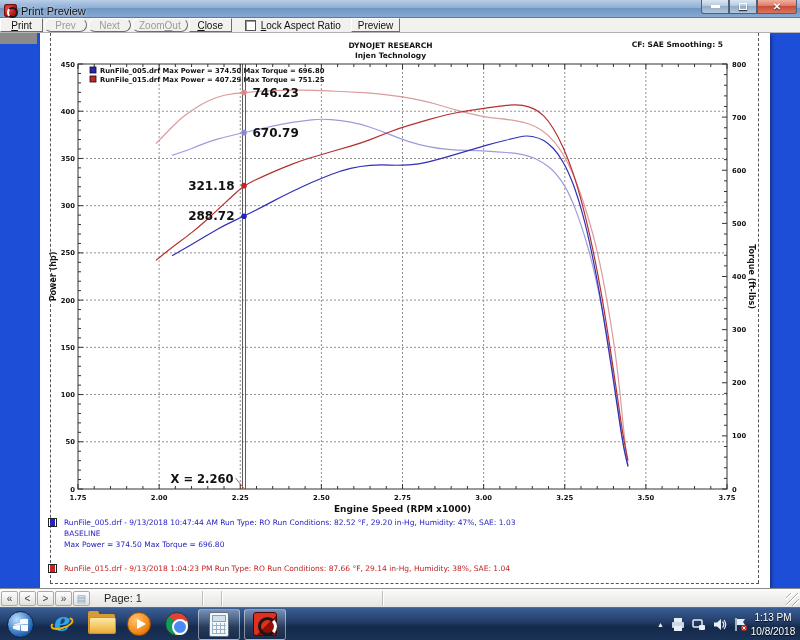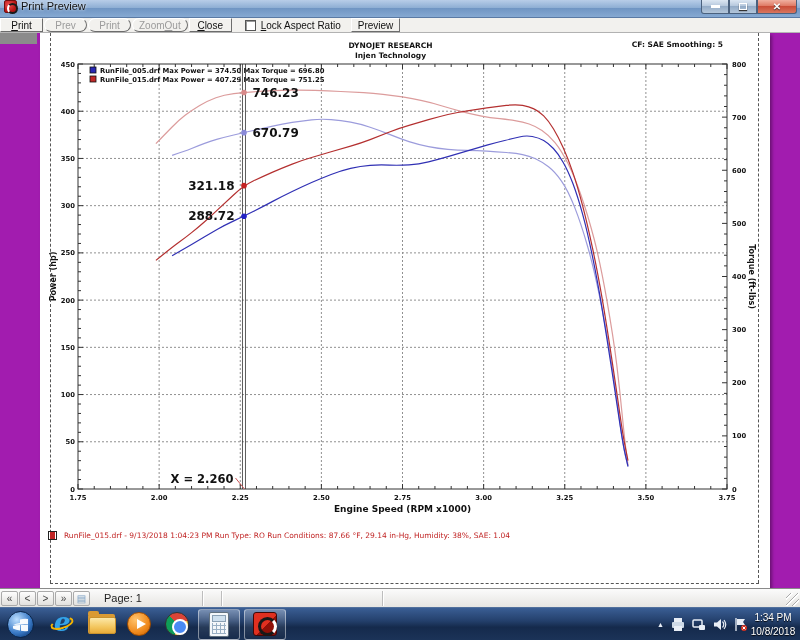--- a/index.html
+++ b/index.html
@@ -3,21 +3,21 @@
 <meta charset="utf-8">
 <style>
   * { margin:0; padding:0; box-sizing:border-box; }
   html,body { width:800px; height:640px; overflow:hidden; }
   body { font-family:"Liberation Sans", sans-serif; }
   #screen { position:relative; width:800px; height:640px; background:#a9a9a9; overflow:hidden; }
 
   
   #titlebar { position:absolute; left:0; top:0; width:800px; height:18px;
     background:linear-gradient(#b8cde8,#8fafd4 45%,#6f94c2 46%,#86a9d2);
-    border-bottom:1px solid #5a7aa4; display:flex; align-items:flex-start; }
+    border-bottom:1px solid #5a7aa4; display:flex; align-items:flex-end; }
   #app-icon { width:13px; height:13px; margin:0 4px 0 4px; border-radius:2px;
     background:radial-gradient(circle at 35% 35%, #f05050, #b41414 70%);
     border:1px solid #701010; position:relative; }
   #app-icon::after{ content:""; position:absolute; left:2px; top:2px; width:7px; height:7px;
     border-radius:50%; border:2px solid #1a1a1a; border-left-color:#fff; }
   #window-title { font-size:11px; color:#111; text-shadow:0 0 3px #fff; }
   #win-controls { position:absolute; right:3px; top:0; display:flex; }
   .wc { width:28px; height:14px; border:1px solid #4a617e; border-top:none; display:flex;
     align-items:center; justify-content:center; color:#fff; font-size:9px;
     background:linear-gradient(#dbe6f2,#b6c8dd 45%,#92aac6 46%,#b3c6da); }
@@ -36,21 +36,21 @@
     display:flex; align-items:center; justify-content:center; }
   .tbtn.disabled { color:#9b9b9b;border-radius:7px; }
   .tbtn u { text-decoration:underline; }
   #lock-wrap { display:flex; align-items:center; margin:0 10px 0 12px; }
   #lock-checkbox { width:11px; height:11px; background:#fff; border:1px solid #555;
     box-shadow:inset 1px 1px 0 #9a9a9a; margin-right:5px; }
   #lock-label { font-size:10px; color:#111; }
   #lock-label u { text-decoration:underline; }
 
   
-  #preview { position:absolute; left:0; top:33px; width:800px; height:555px; background:#a21caf; }
+  #preview { position:absolute; left:0; top:33px; width:800px; height:555px; background:#1d4ed8; }
   #preview-corner { position:absolute; left:0; top:0; width:37px; height:11px; background:#8b8b8b; }
   #page { position:absolute; left:40px; top:0; width:730px; height:555px; background:#fff;
     box-shadow:2px 2px 3px rgba(0,0,0,.35); }
   .margin-line { position:absolute; border:0; }
   #margin-left  { left:10px; top:0; height:550px; border-left:1px dashed #555; }
   #margin-right { left:718px; top:0; height:550px; border-left:1px dashed #555; }
   #margin-bottom{ left:10px; top:550px; width:709px; border-top:1px dashed #555; }
 
   #chart { position:absolute; left:0; top:0; }
   #chart text { font-family:"DejaVu Sans", sans-serif; }
@@ -147,21 +147,21 @@
         </div>
       <div class="wc close">
           <span>✕</span>
         </div>
     </div>
   </div>
 
   <div id="toolbar">
     <div class="tbtn"><u>P</u>rint</div>
     <div class="tbtn disabled">Prev</div>
-    <div class="tbtn disabled">Print</div>
+    <div class="tbtn disabled">Next</div>
     <div class="tbtn disabled">Zoom <u>O</u>ut</div>
     <div class="tbtn"><u>C</u>lose</div>
     <div id="lock-wrap">
       <div id="lock-checkbox"></div>
       <div id="lock-label"><u>L</u>ock Aspect Ratio</div>
     </div>
     <div class="tbtn">Preview</div>
   </div>
 
   <div id="preview">
@@ -406,20 +406,28 @@
           <circle cx="203.99499999999992" cy="183.31999999999996" r="2.8" fill="#2222c4"></circle>
           <text x="194.49499999999992" y="187.31999999999996" text-anchor="end" font-size="12" font-weight="bold" fill="#111">288.72</text>
           <text x="193.49499999999992" y="450" text-anchor="end" font-size="11.5" font-weight="bold" fill="#111">X = 2.260</text>
           <line x1="195.49499999999992" y1="445" x2="204.49499999999992" y2="456" stroke="#cc5555" stroke-width="1"></line>
         </svg>
       <div class="margin-line" id="margin-left"></div>
       <div class="margin-line" id="margin-right"></div>
       <div class="margin-line" id="margin-bottom"></div>
 
       <div id="run-details">
+        <div class="run-block run-blue">
+          <span class="run-swatch">
+              <i></i>
+            </span>
+          <div class="rd-line">RunFile_005.drf - 9/13/2018 10:47:44 AM  Run Type: RO  Run Conditions: 82.52 °F, 29.20 in-Hg,  Humidity:  47%, SAE: 1.03</div>
+          <div class="rd-line">BASELINE</div>
+          <div class="rd-line">Max Power = 374.50  Max Torque = 696.80</div>
+        </div>
         <div class="run-block run-red">
           <span class="run-swatch">
               <i></i>
             </span>
           <div class="rd-line">RunFile_015.drf - 9/13/2018 1:04:23 PM  Run Type: RO  Run Conditions: 87.66 °F, 29.14 in-Hg,  Humidity:  38%, SAE: 1.04</div>
         </div>
       </div>
     </div>
   </div>
 
@@ -484,17 +492,17 @@
         <path d="M9.5,3.5 Q12,6.5 9.5,9.5 M11,2 Q14.5,6.5 11,11" stroke="#e8eef6" stroke-width="1.2" fill="none"></path>
       </svg>
       <svg width="14" height="13">
         <path d="M2,0 L2,13" stroke="#e8eef6" stroke-width="1.3"></path>
           <path d="M3,1 L11,1 L9,4 L11,7 L3,7 Z" fill="#e8eef6"></path>
         <circle cx="10" cy="10" r="3" fill="#d03020"></circle>
           <path d="M8.6,8.6 L11.4,11.4 M11.4,8.6 L8.6,11.4" stroke="#fff" stroke-width="1"></path>
       </svg>
     </div>
     <div id="clock">
-      <div>1:34 PM</div>
+      <div>1:13 PM</div>
       <div>10/8/2018</div>
     </div>
   </div>
 </div>
 
 </body></html>

